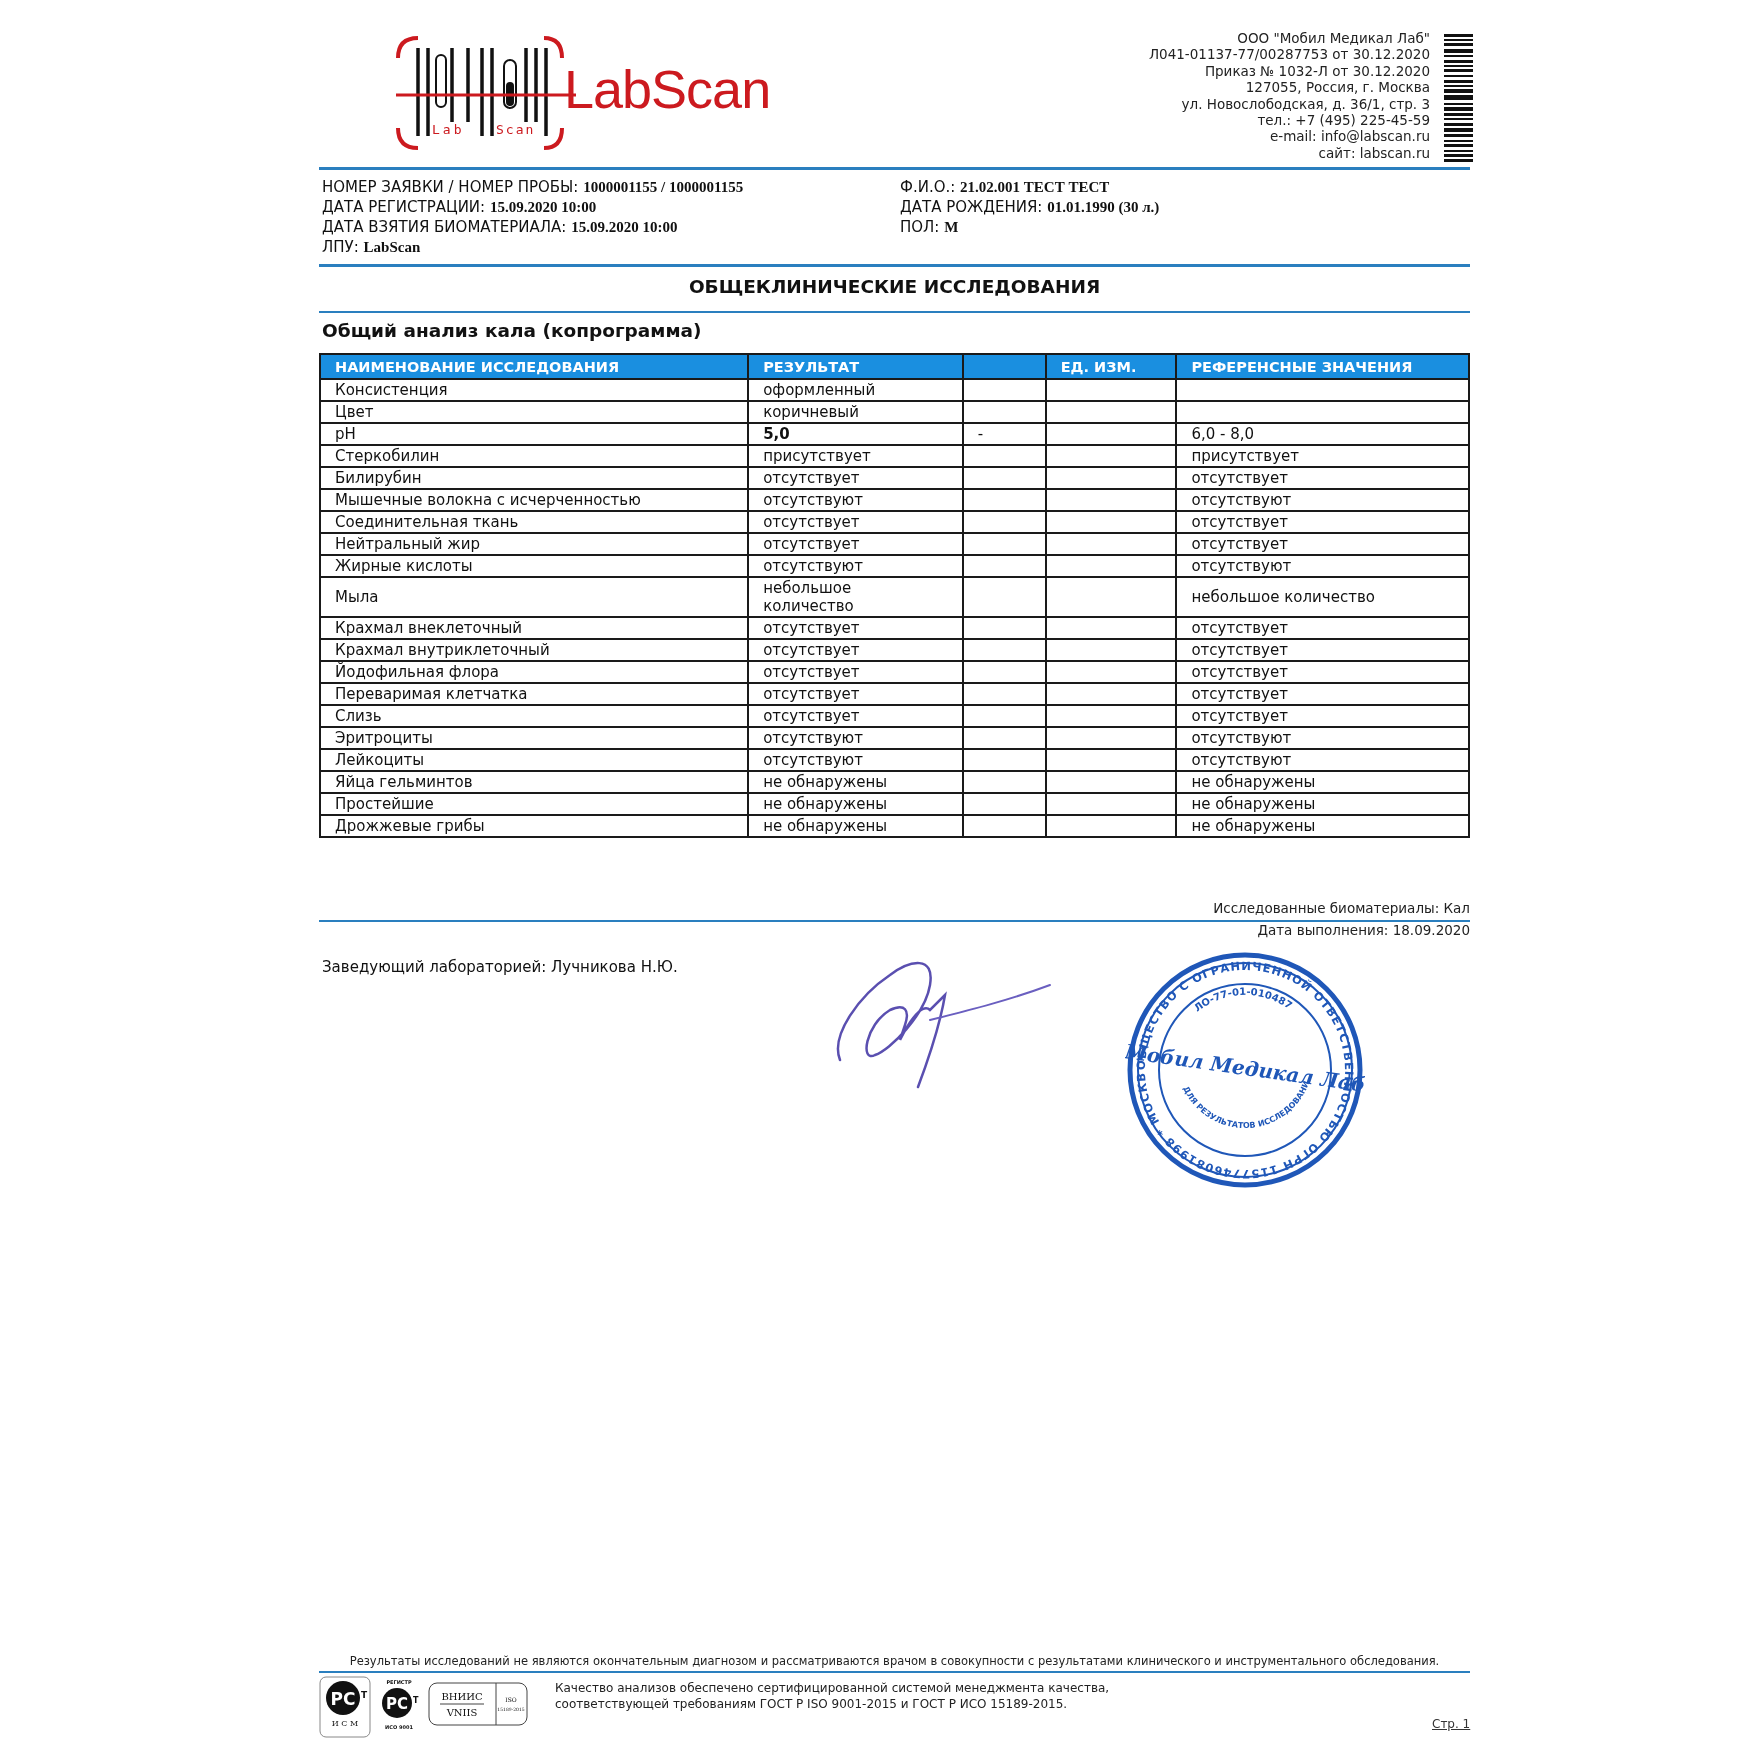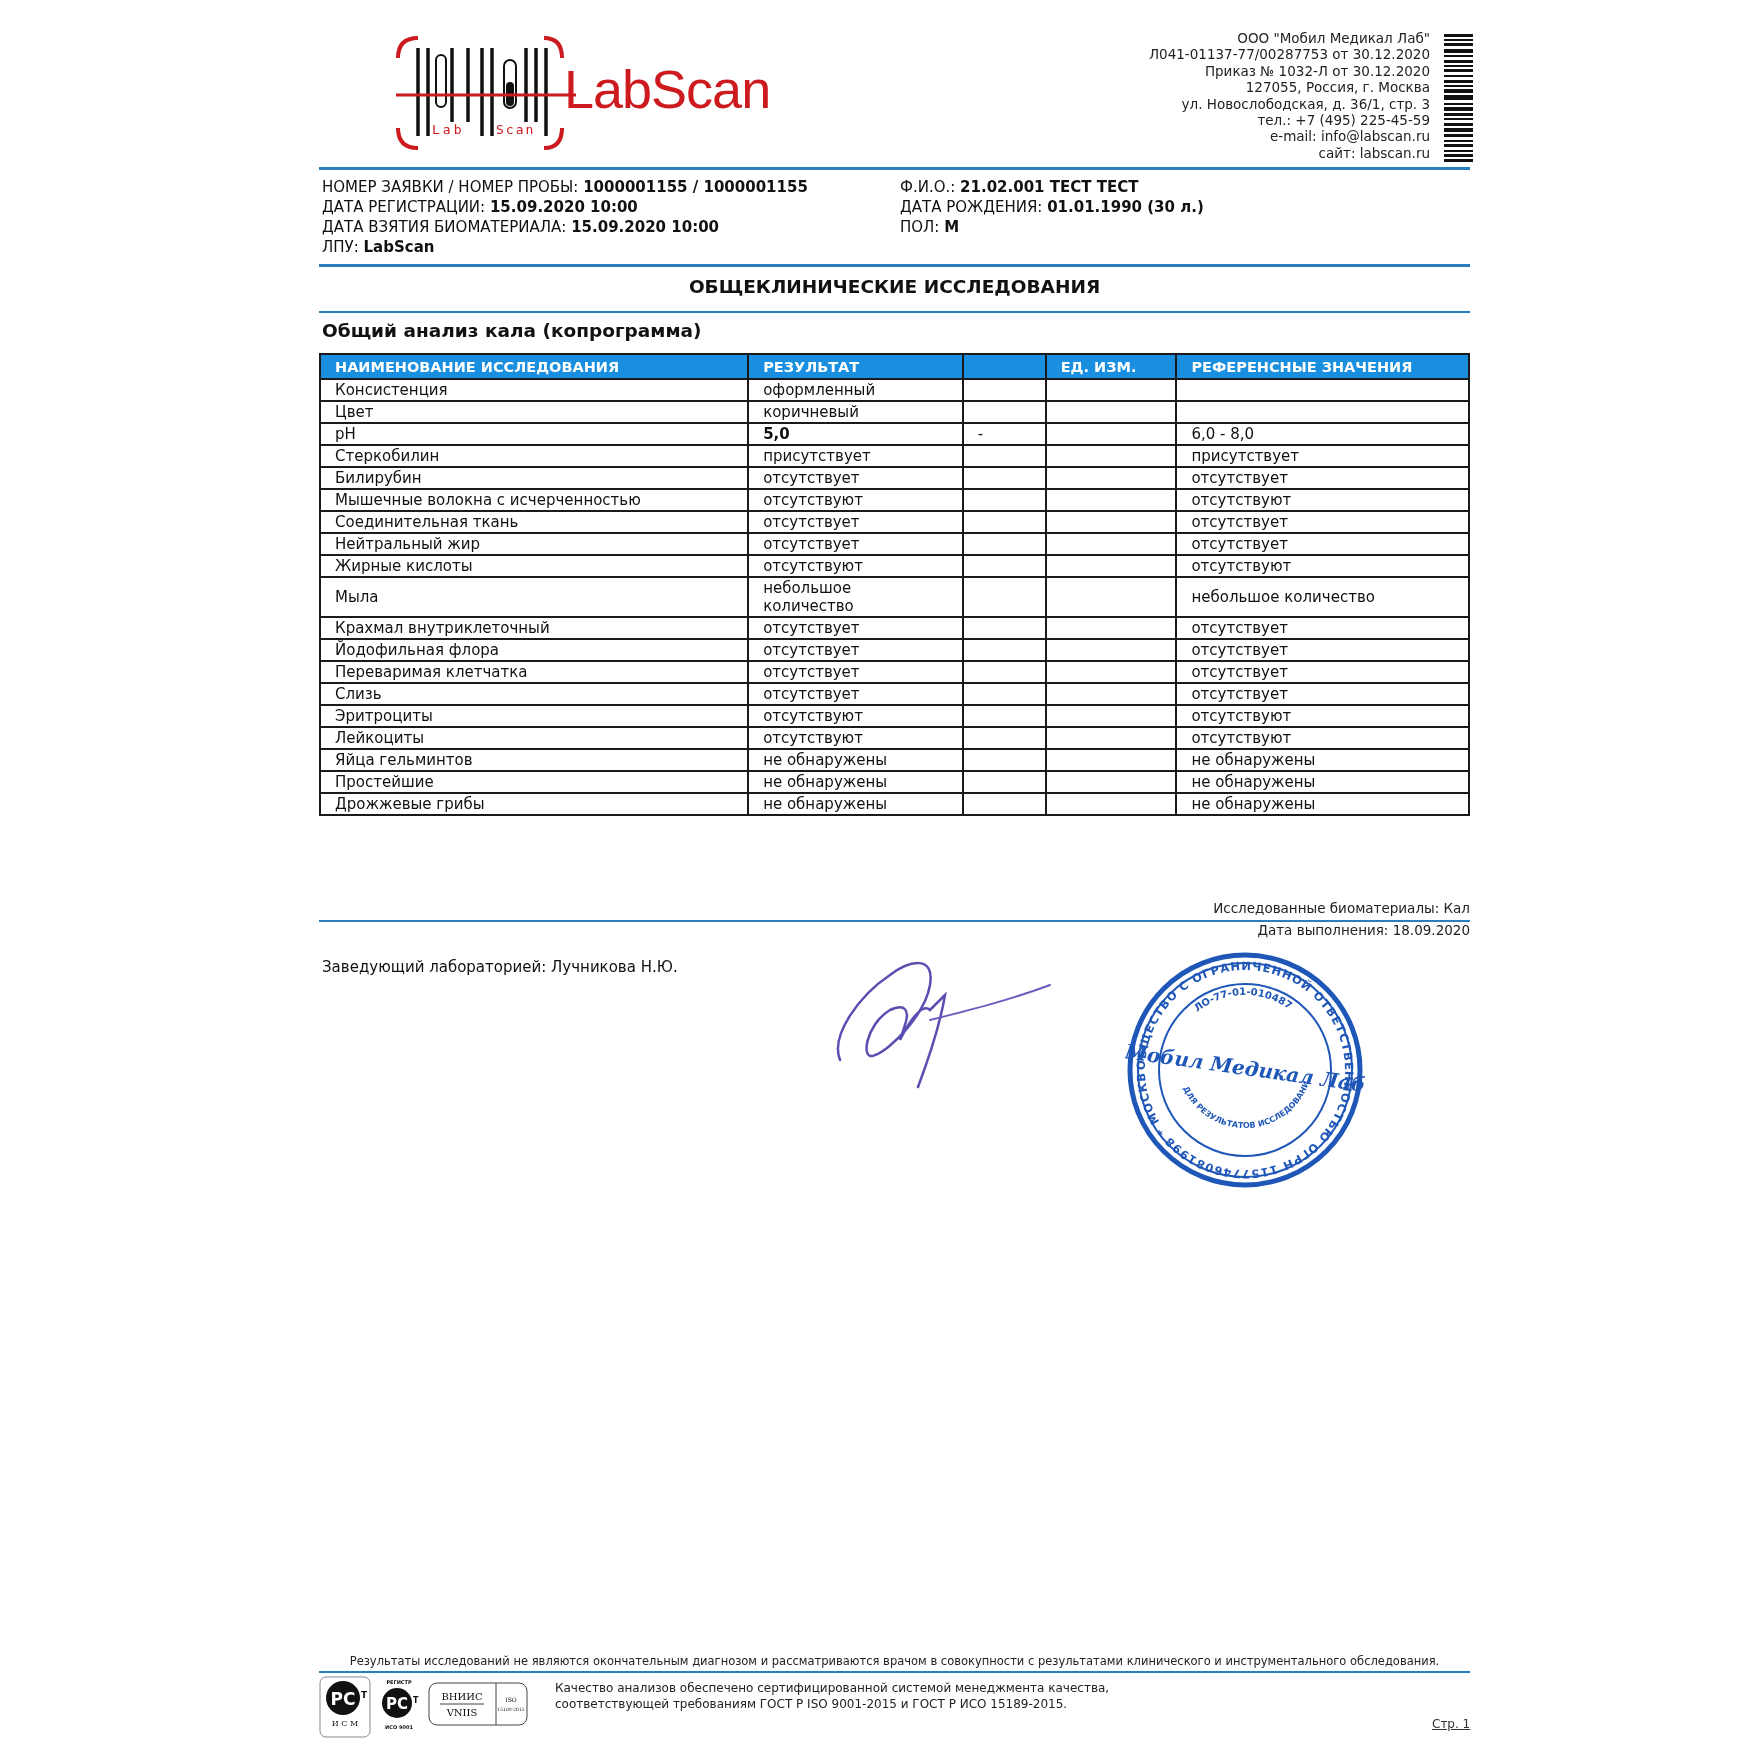--- a/index.html
+++ b/index.html
@@ -11,21 +11,21 @@
   .logo-text { position: absolute; left: 168px; top: 28px; font-family: "Liberation Sans", sans-serif; font-size: 54px; color: #cc1a1f; letter-spacing: -1px; }
 
   
   .company { right: 325px; top: 30px; text-align: right; font-size: 13.5px; line-height: 16.4px; color: #222; }
   .barcode { left: 1444px; top: 34px; width: 29px; height: 128px; }
 
   .rule { position: absolute; left: 319px; width: 1151px; background: #2a7fbf; }
 
   
   .info { font-size: 15px; line-height: 20px; color: #111; white-space: nowrap; }
-  .info b { font-weight: bold; }
+  .info b { font-weight: bold; font-family: Liberation Serif, serif; }
 
   .section-title { left: 319px; width: 1151px; top: 276px; text-align: center; font-size: 18.5px; font-weight: bold; }
   .subtitle { left: 322px; top: 320px; font-size: 18.5px; font-weight: bold; }
 
   
   table.results { position: absolute; left: 319px; top: 353px; width: 1151px; border-collapse: collapse; font-size: 15px; }
   table.results th { background: #1a8fe0; color: #fff; font-weight: bold; text-align: left; padding: 0 12px 0 14px; height: 23px; border: 2px solid #1a1a1a; font-size: 14.5px; }
   table.results td { border: 2px solid #1a1a1a; padding: 0 0 0 14px; height: 20px; line-height: 18px; vertical-align: middle; }
   table.results td.res { }
   table.results td.flag { padding-left: 14px; }
@@ -225,20 +225,27 @@
         <td>Мыла</td>
         <td class="res" style="height: 38px;">
           <div>небольшое</div>
           <div>количество</div>
         </td>
         <td class="flag"></td>
         <td></td>
         <td>небольшое количество</td>
       </tr>
       <tr>
+        <td>Крахмал внеклеточный</td>
+        <td class="res">отсутствует</td>
+        <td class="flag"></td>
+        <td></td>
+        <td>отсутствует</td>
+      </tr>
+      <tr>
         <td>Крахмал внутриклеточный</td>
         <td class="res">отсутствует</td>
         <td class="flag"></td>
         <td></td>
         <td>отсутствует</td>
       </tr>
       <tr>
         <td>Йодофильная флора</td>
         <td class="res">отсутствует</td>
         <td class="flag"></td>

